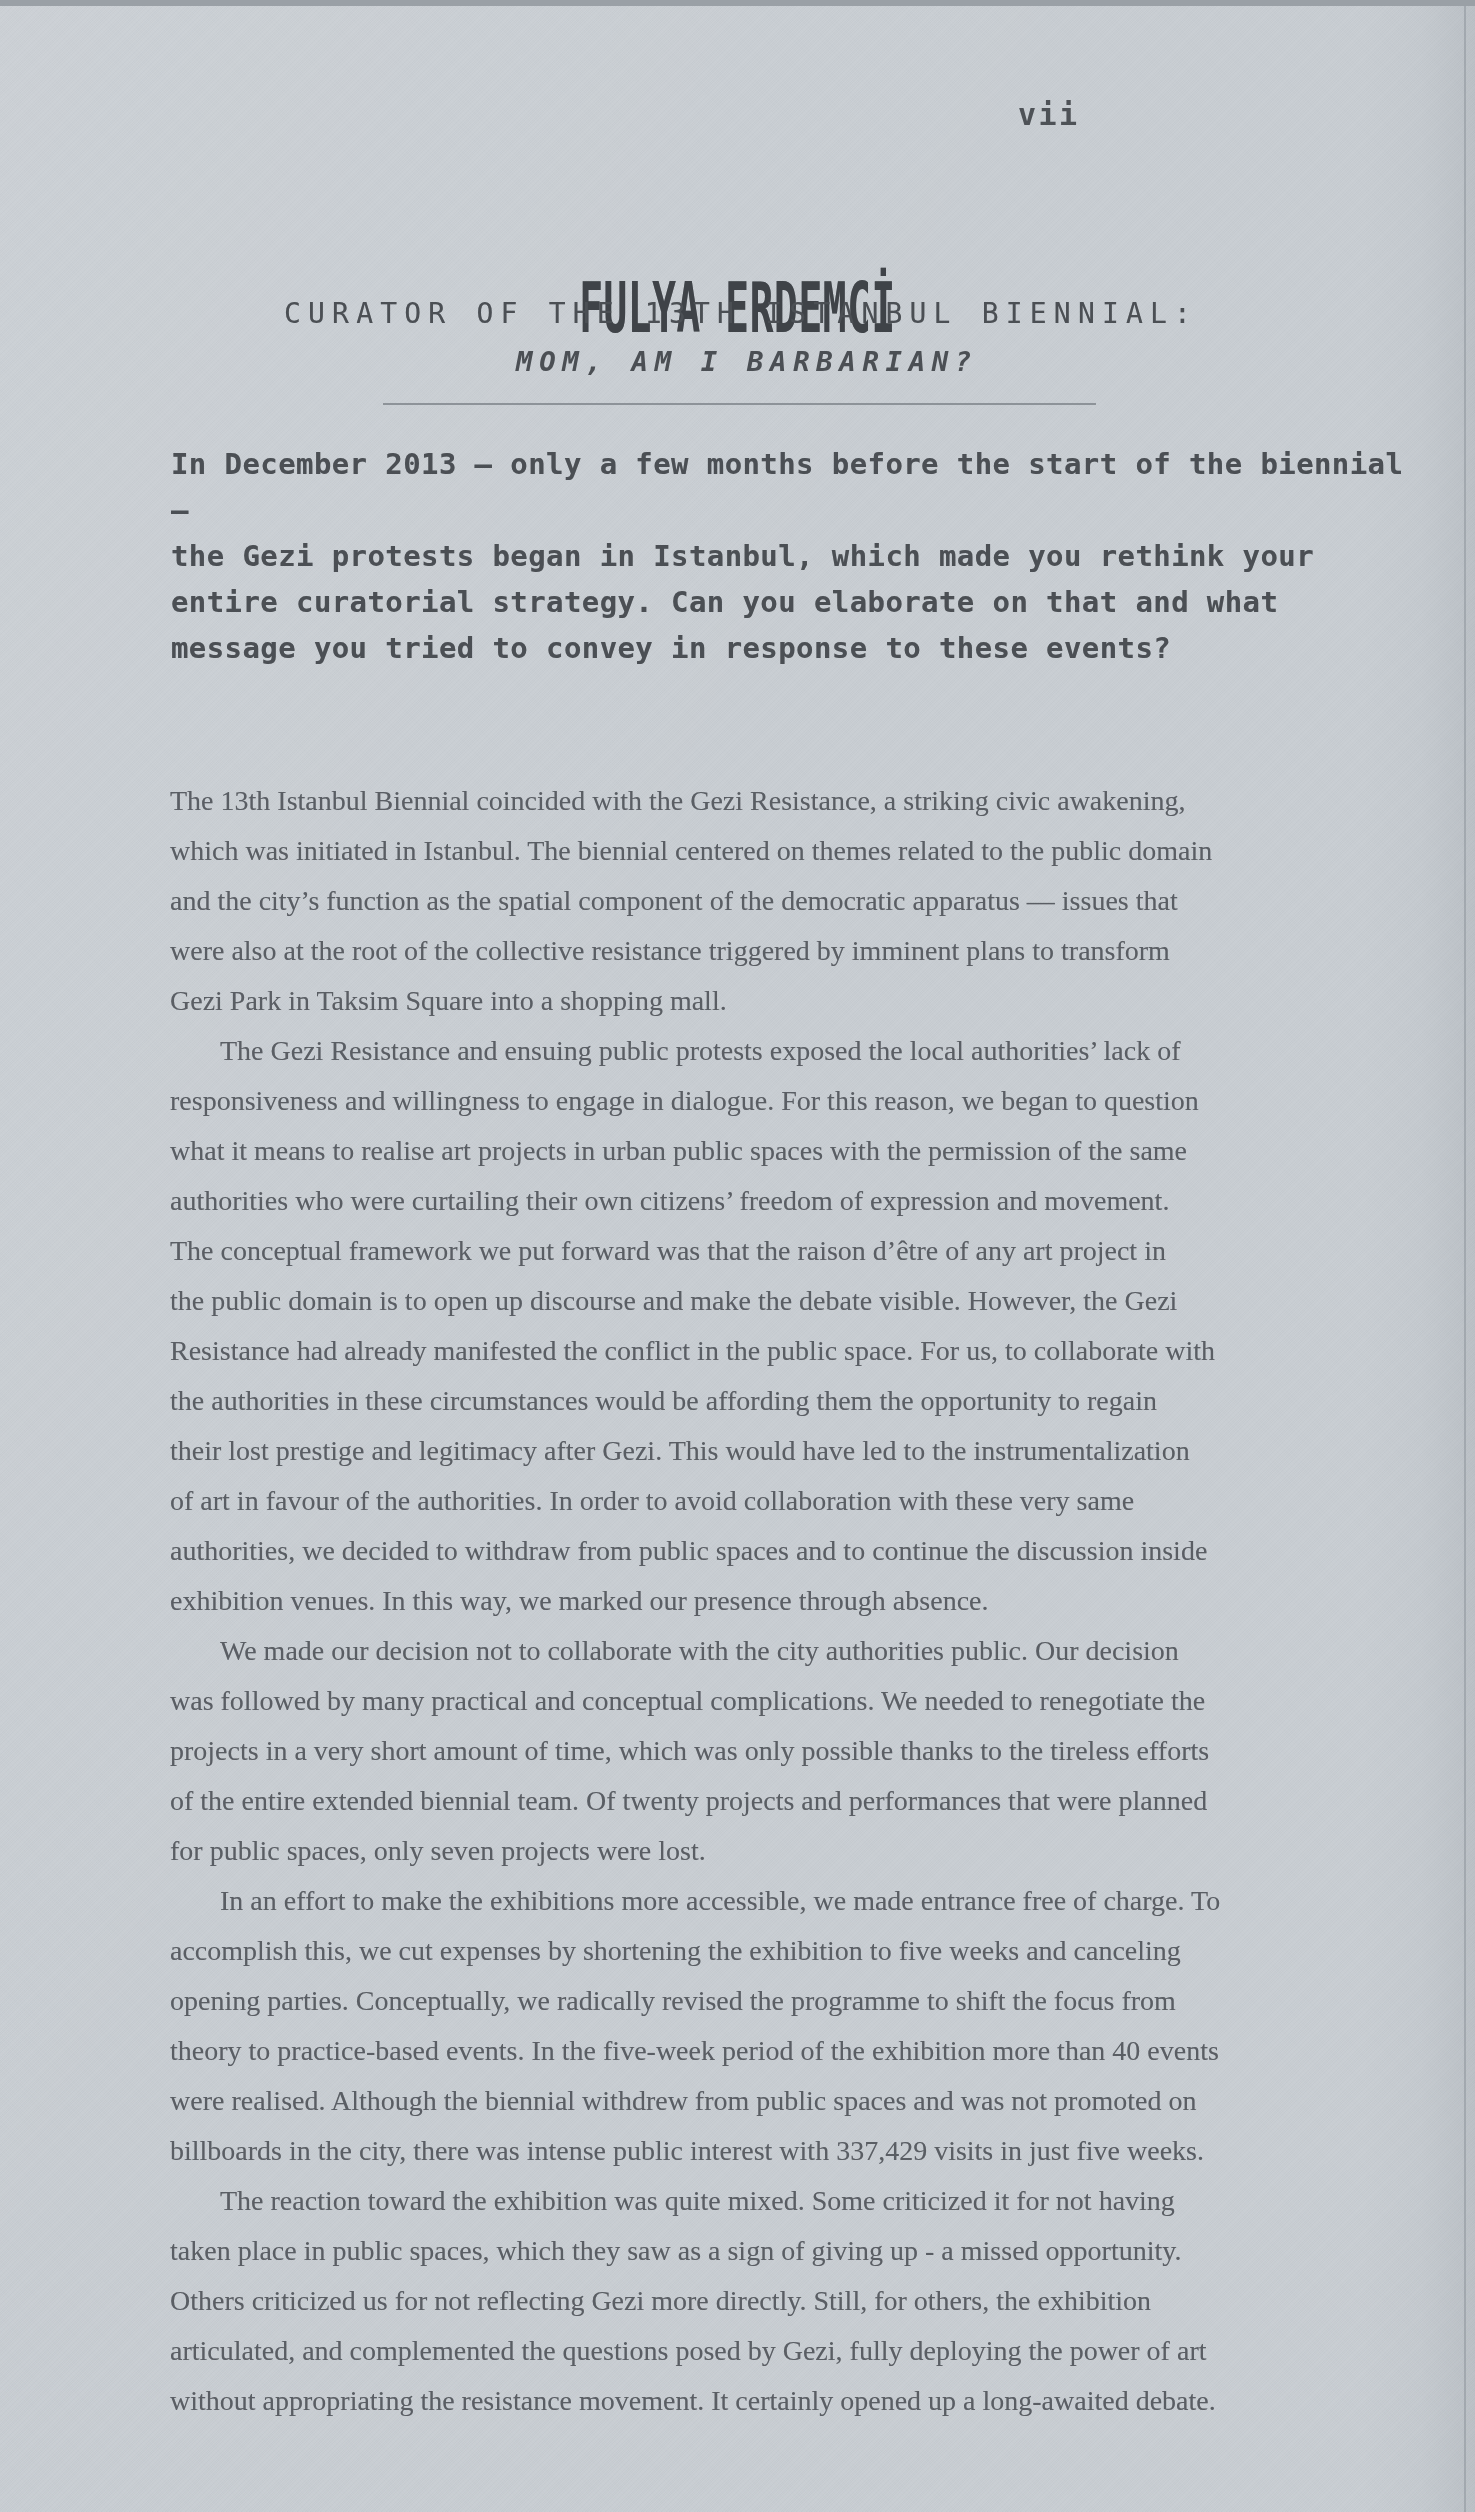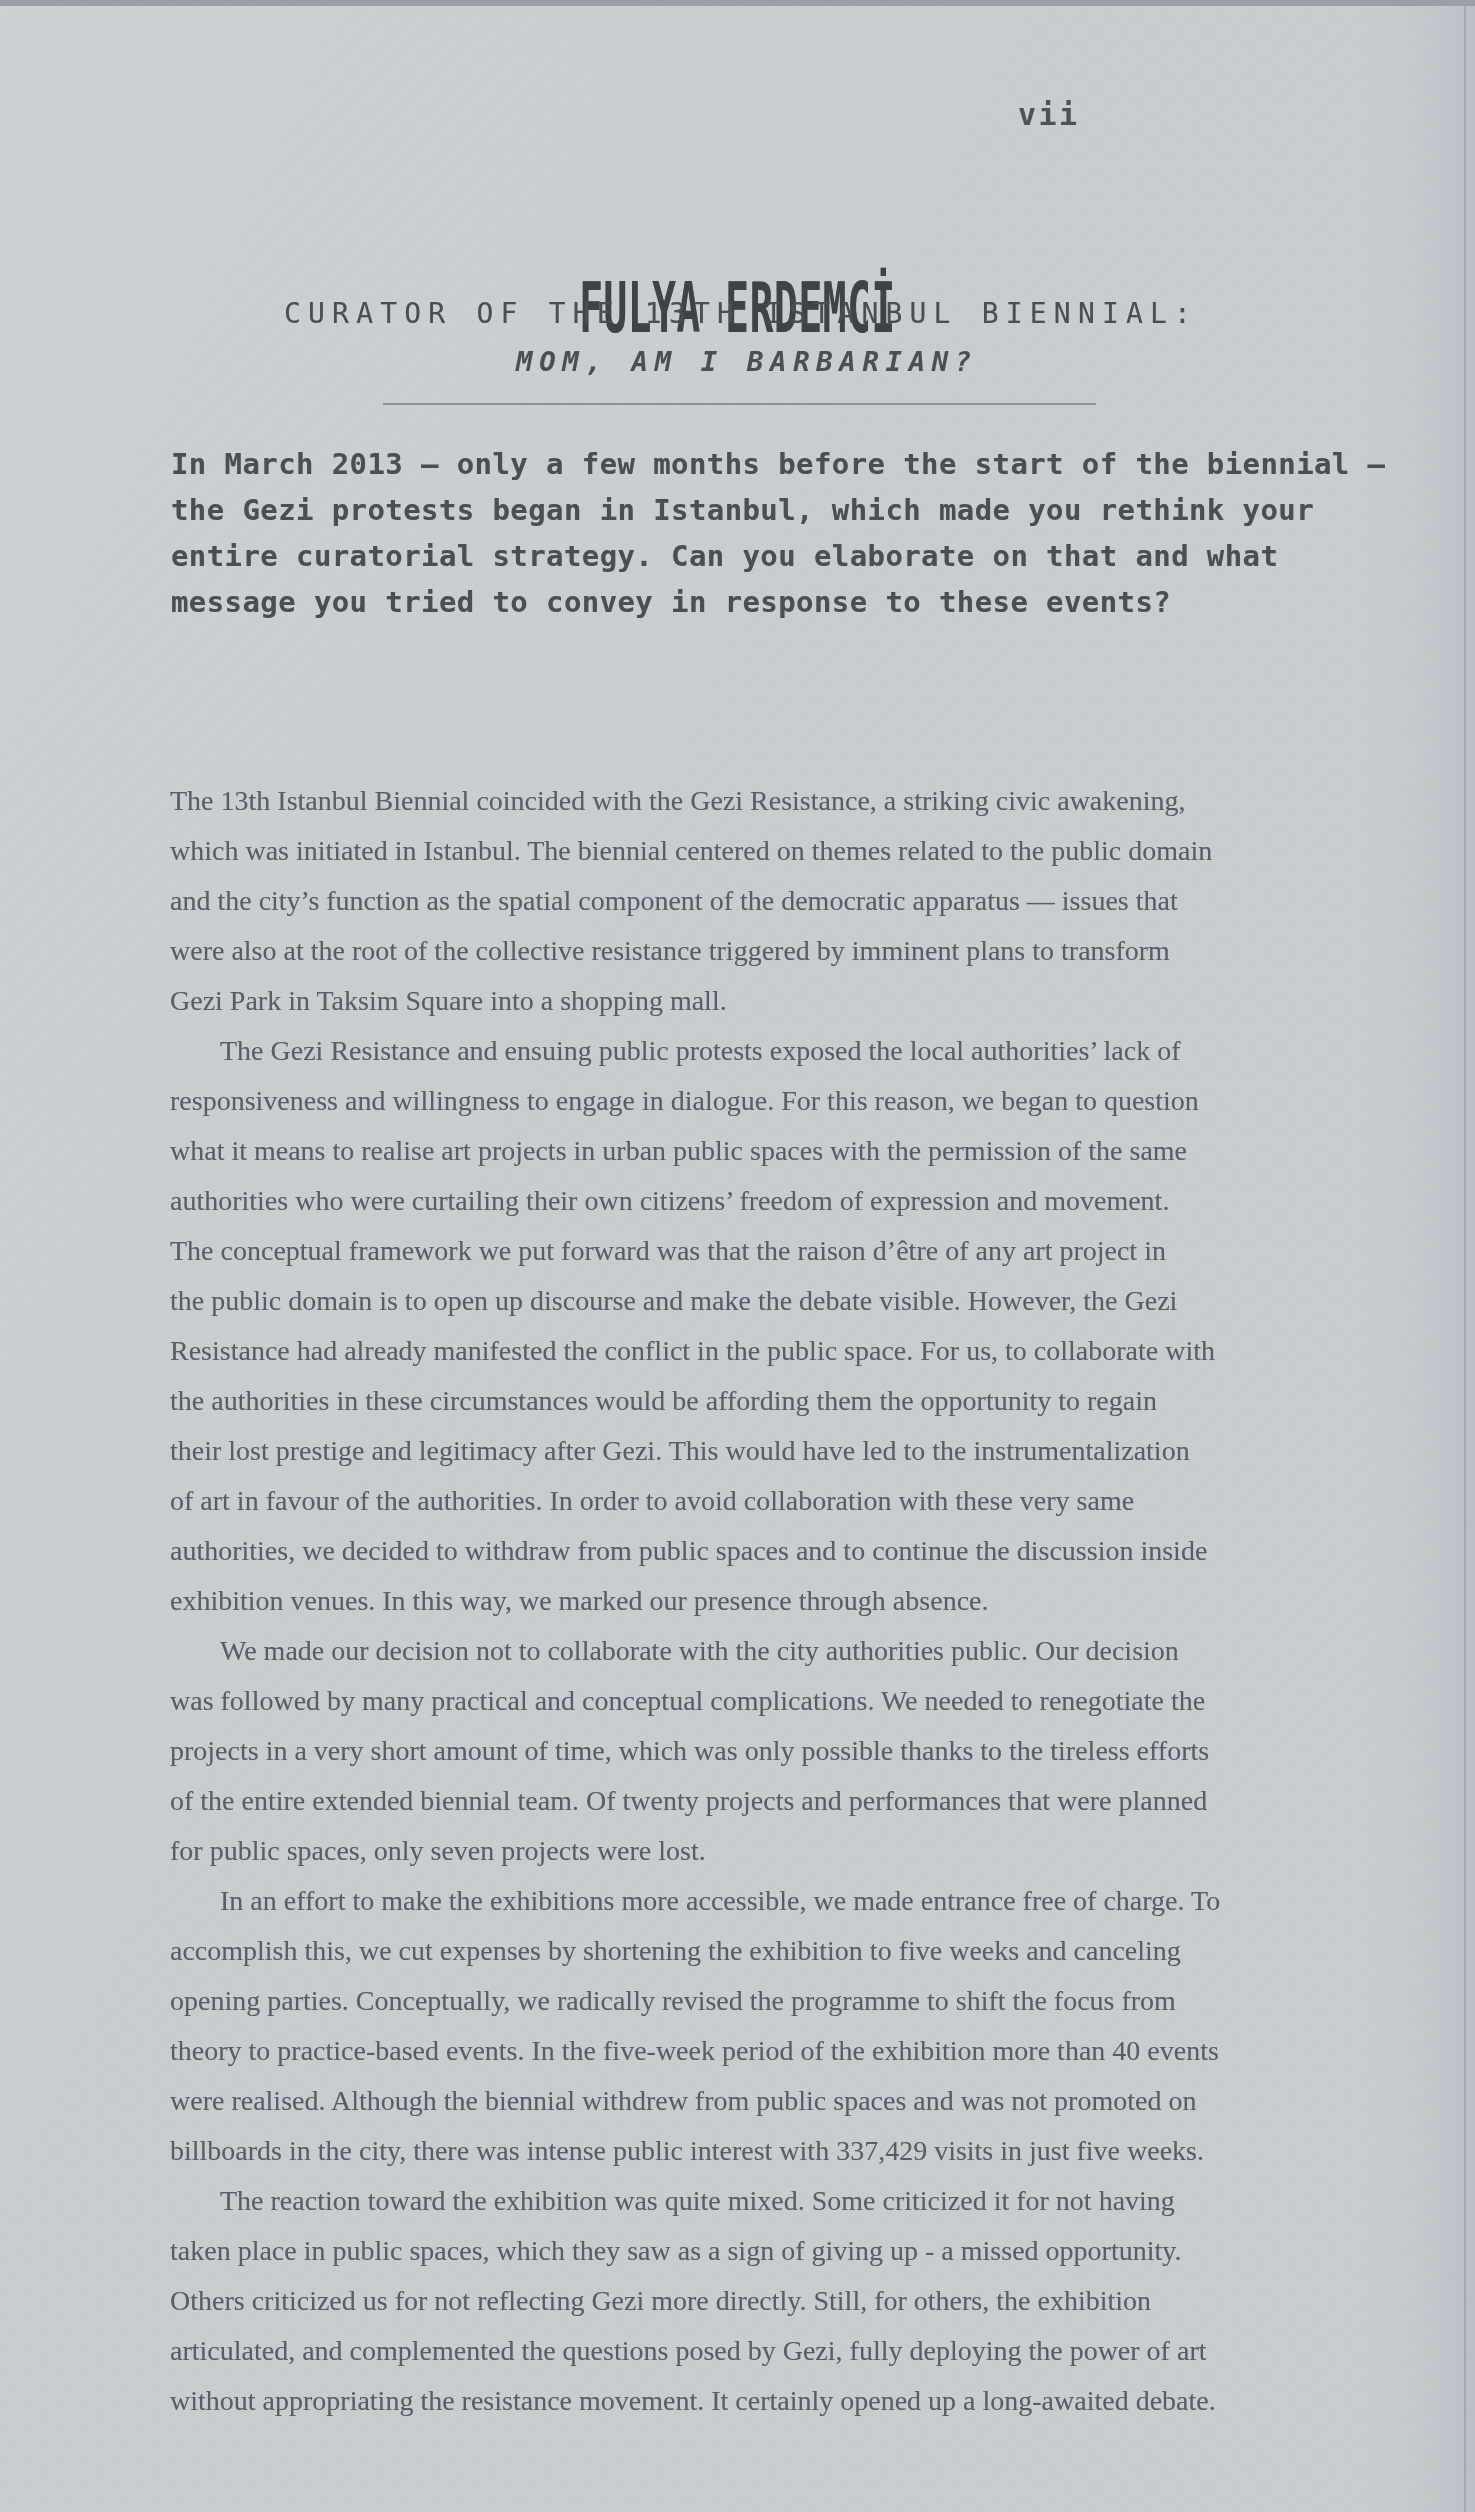--- a/index.html
+++ b/index.html
@@ -88,21 +88,21 @@
   <div class="page-number">vii</div>
 
   <h1 class="title">FULYA ERDEMCİ</h1>
 
   <div class="subtitle">CURATOR OF THE 13TH ISTANBUL BIENNIAL:</div>
 
   <div class="subtitle-italic">MOM, AM I BARBARIAN?</div>
 
   <hr class="divider">
 
-  <div class="question">In March 2013 — only a few months before the start of the biennial —
+  <div class="question">In December 2013 — only a few months before the start of the biennial —
 the Gezi protests began in Istanbul, which made you rethink your
 entire curatorial strategy. Can you elaborate on that and what
 message you tried to convey in response to these events?</div>
 
   <div class="answer">
     
   <p>The 13th Istanbul Biennial coincided with the Gezi Resistance, a striking civic awakening,
 which was initiated in Istanbul. The biennial centered on themes related to the public domain
 and the city’s function as the spatial component of the democratic apparatus — issues that
 were also at the root of the collective resistance triggered by imminent plans to transform

